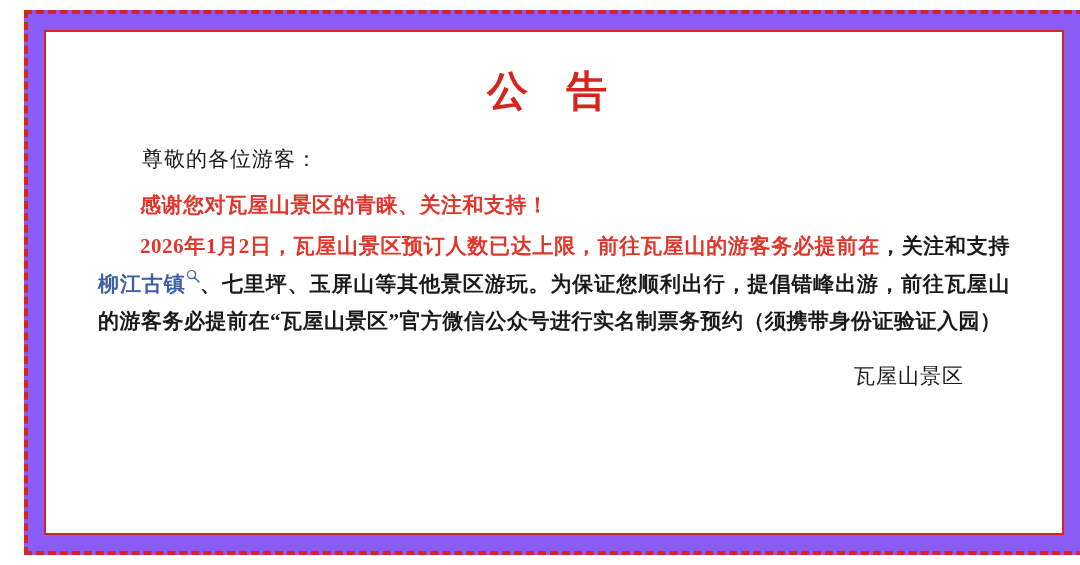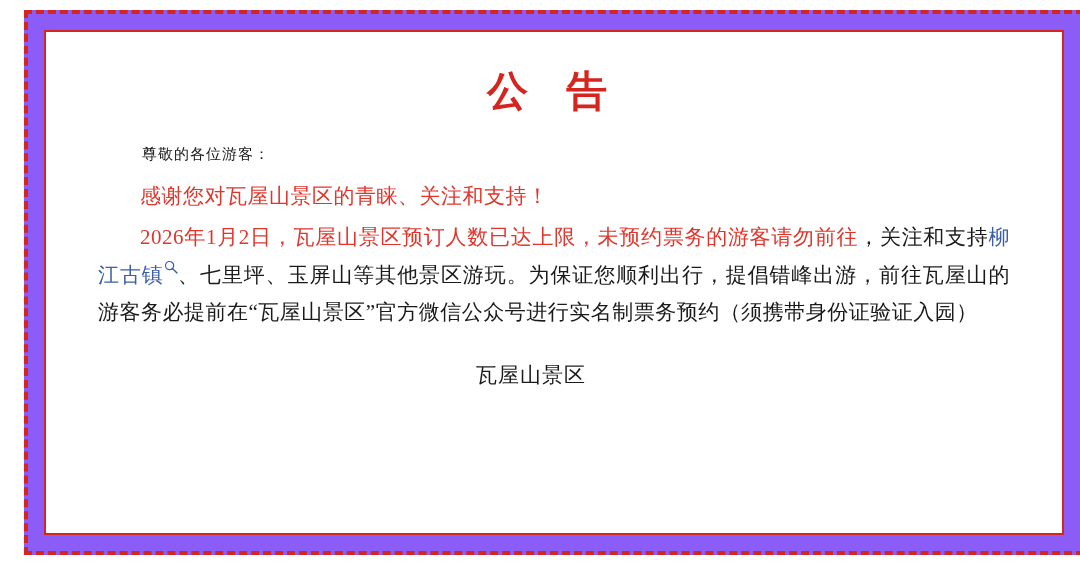--- a/index.html
+++ b/index.html
@@ -41,39 +41,40 @@
     text-align: center;
     color: #d6241f;
     font-size: 41px;
     font-weight: bold;
     letter-spacing: 14px;
     margin: 6px 0 26px 0;
     font-family: "Liberation Serif", "DejaVu Serif", serif;
   }
 
   .salutation {
-    font-size: 15px;
+    font-size: 21px;
     color: #1a1a1a;
     margin: 0 0 14px 44px;
     letter-spacing: 1px;
   }
 
   .body-block {
     font-size: 21px;
     line-height: 1.78;
     color: #1a1a1a;
     text-align: justify;
     text-indent: 0;
     margin: 0;
     letter-spacing: 0.5px;
   }
 
   .para {
     margin: 0 0 4px 0;
     text-indent: 2em;
+    font-weight: bold;
   }
 
   .red {
     color: #e0352b;
   }
 
   .blue-link {
     color: #3b5ea8;
   }
 
@@ -83,22 +84,22 @@
     width: 14px;
     height: 14px;
     vertical-align: super;
     font-size: 0;
   }
   .magnifier svg {
     display: block;
   }
 
   .signature {
-    margin-top: 24px;
-    text-align: center;
+    margin-top: 16px;
+    text-align: right;
     font-size: 21px;
     color: #1a1a1a;
     line-height: 1.85;
     padding-right: 46px;
     letter-spacing: 1px;
   }
   .sig-line { display: block; }
 </style>
 </head>
 <body>
@@ -107,21 +108,21 @@
   <div class="notice-inner">
 
     <div class="notice-title">公  告</div>
 
     <div class="salutation">尊敬的各位游客：</div>
 
     <div class="body-block">
 
       <p class="para red">感谢您对瓦屋山景区的青睐、关注和支持！</p>
 
-      <p class="para"><span class="red">2026年1月2日，瓦屋山景区预订人数已达上限，未预约票务的游客请勿前往</span><span>，关注和支持</span><span class="blue-link">柳江古镇</span><span class="magnifier"><svg width="14" height="14" viewBox="0 0 14 14" aria-hidden="true">
+      <p class="para"><span class="red">2026年1月2日，瓦屋山景区预订人数已达上限，前往瓦屋山的游客务必提前在</span><span>，关注和支持</span><span class="blue-link">柳江古镇</span><span class="magnifier"><svg width="14" height="14" viewBox="0 0 14 14" aria-hidden="true">
               <circle cx="5.6" cy="5.6" r="4.1" fill="none" stroke="#3b5ea8" stroke-width="1.2"></circle>
               <line x1="8.7" y1="8.7" x2="13" y2="13" stroke="#3b5ea8" stroke-width="1.4" stroke-linecap="round"></line>
             </svg></span><span>、七里坪、玉屏山等其他景区游玩。为保证您顺利出行，提倡错峰出游，前往瓦屋山的游客务必提前在“瓦屋山景区”官方微信公众号进行实名制票务预约（须携带身份证验证入园）</span></p>
 
     </div>
 
     <div class="signature">
       <span class="sig-line">瓦屋山景区</span>
     </div>
 

